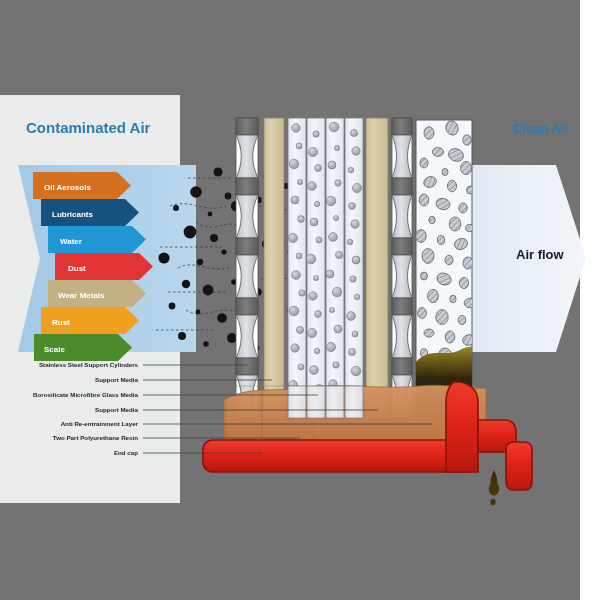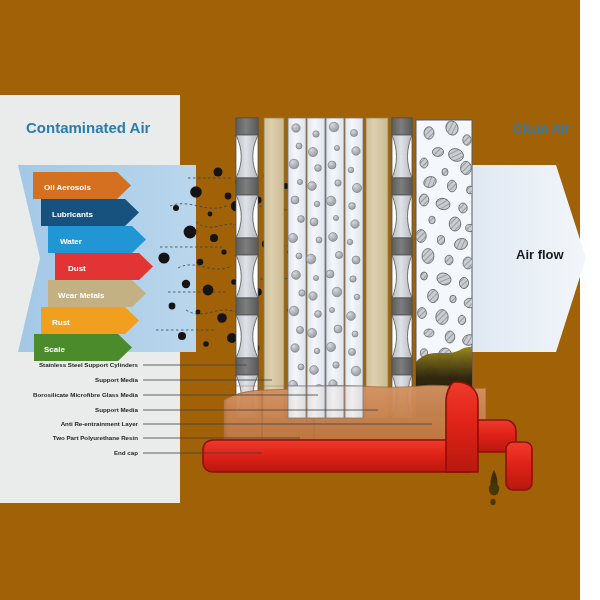--- a/index.html
+++ b/index.html
@@ -1,18 +1,18 @@
 <!DOCTYPE html>
 <html><head>
 <meta charset="utf-8">
 <style>
   html,body{margin:0;padding:0;background:#ffffff;}
   body{width:600px;height:600px;overflow:hidden;
        font-family:"Liberation Sans","DejaVu Sans",sans-serif;}
-  #stage{position:relative;width:580px;height:600px;background:#a16207;}
+  #stage{position:relative;width:580px;height:600px;background:#737373;}
   #stage svg{display:block;}
   .ttl{font-weight:bold;}
 </style>
 </head>
 <body>
 
 <div id="stage">
 <svg width="600" height="600" viewBox="0 0 600 600" xmlns="http://www.w3.org/2000/svg">
 
   <defs>

